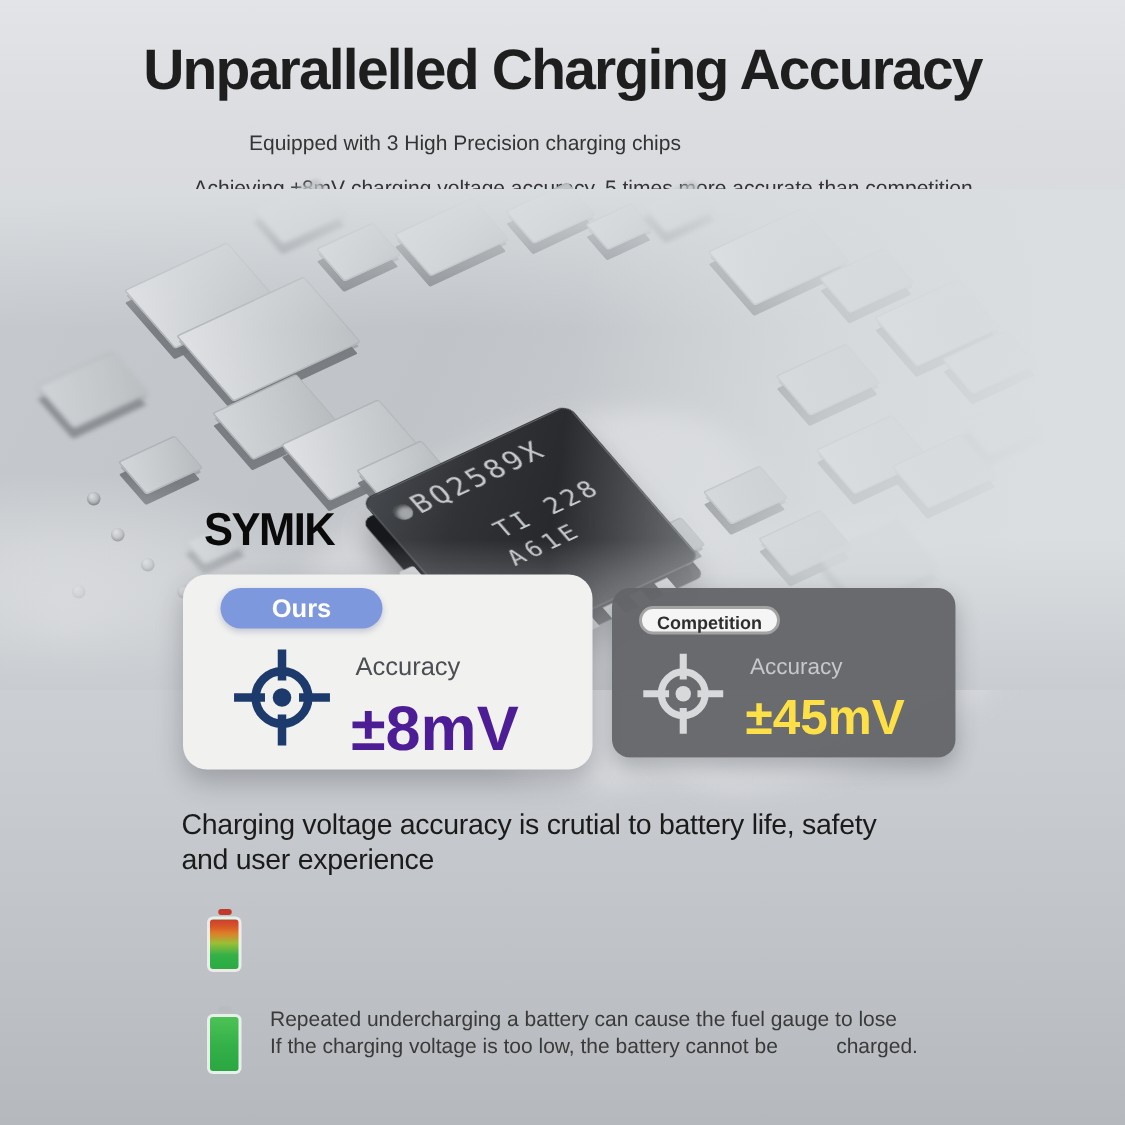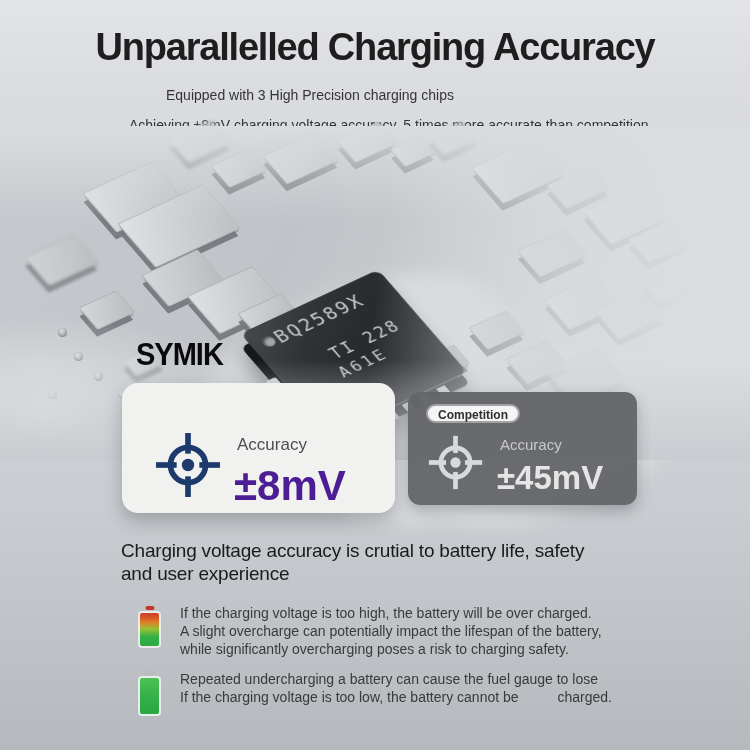--- a/index.html
+++ b/index.html
@@ -64,21 +64,21 @@
   .ours-label{left:115px;top:52px;font-size:17px;}
   .metric-value{position:absolute;font-weight:800;line-height:1;}
   .ours-value{left:112px;top:82px;font-size:42px;color:#4c1d95;}
   .card-comp{left:408px;top:392px;width:229px;height:113px;border-radius:12px;
     background:rgba(99,100,103,.95);box-shadow:0 6px 14px rgba(50,53,58,.3);}
   .comp-badge{position:absolute;left:18px;top:12px;width:94px;height:19px;border-radius:11px;
     background:#f5f5f5;border:2px solid #a3a3a3;color:#2e2e2e;font-size:12px;font-weight:600;
     text-align:center;line-height:19px;box-sizing:border-box;}
   .comp-cross{left:20px;top:43px;width:55px;height:55px;}
   .comp-label{left:92px;top:44px;font-size:15px;color:#c7c8c9;}
-  .comp-value{left:89px;top:69px;font-size:33px;color:#e5e5e5;}
+  .comp-value{left:89px;top:69px;font-size:33px;color:#fde047;}
   
   .heading{position:absolute;left:121px;top:539px;z-index:1;}
   .heading div{font-size:19px;font-weight:400;color:#1b1b1b;line-height:23px;letter-spacing:-.2px;white-space:nowrap;}
   .para{position:absolute;left:180px;z-index:1;}
   .para div{font-size:14px;color:#3a3a3a;line-height:18px;white-space:pre;}
   .para1{top:604px;} .para2{top:670px;}
   .battery{position:absolute;width:19px;border:2px solid rgba(240,242,243,.95);border-radius:4px;z-index:1;}
   .battery::before{content:"";position:absolute;top:-7px;left:50%;transform:translateX(-50%);
     width:9px;height:4px;border-radius:2px;}
   .bat1{left:138px;top:611px;height:33px;
@@ -152,20 +152,21 @@
 
     <div class="fade fade-top"></div>
     <div class="fade fade-right"></div>
     <div class="fade fog-left"></div>
     <div class="fade fade-bottom"></div>
   </div>
 
   <div class="brand">SYMIK</div>
 
   <div class="card card-ours">
+    <div class="ours-badge">Ours</div>
     <svg class="cross ours-cross" viewBox="0 0 64 64">
       <g stroke="#1c3a6b" stroke-width="5.5" fill="none">
         <circle cx="32" cy="32" r="17"></circle>
         <line x1="32" y1="1" x2="32" y2="21"></line>
           <line x1="32" y1="43" x2="32" y2="63"></line>
         <line x1="1" y1="32" x2="21" y2="32"></line>
           <line x1="43" y1="32" x2="63" y2="32"></line>
       </g>
       <circle cx="32" cy="32" r="6" fill="#1c3a6b"></circle>
     </svg>
@@ -188,25 +189,20 @@
     <div class="metric-label comp-label">Accuracy</div>
     <div class="metric-value comp-value">±45mV</div>
   </div>
 
   <div class="heading">
     <div>Charging voltage accuracy is crutial to battery life, safety</div>
     <div>and user experience</div>
   </div>
 
   <div class="battery bat1"></div>
-  <div class="para para1">
-    <div>If the charging voltage is too high, the battery will be over charged.</div>
-    <div>A slight overcharge can potentially impact the lifespan of the battery,</div>
-    <div>while significantly overcharging poses a risk to charging safety.</div>
-  </div>
 
   <div class="battery bat2"></div>
   <div class="para para2">
     <div>Repeated undercharging a battery can cause the fuel gauge to lose</div>
     <div>If the charging voltage is too low, the battery cannot be          charged.</div>
   </div>
 
 </div>
 
 </body></html>

